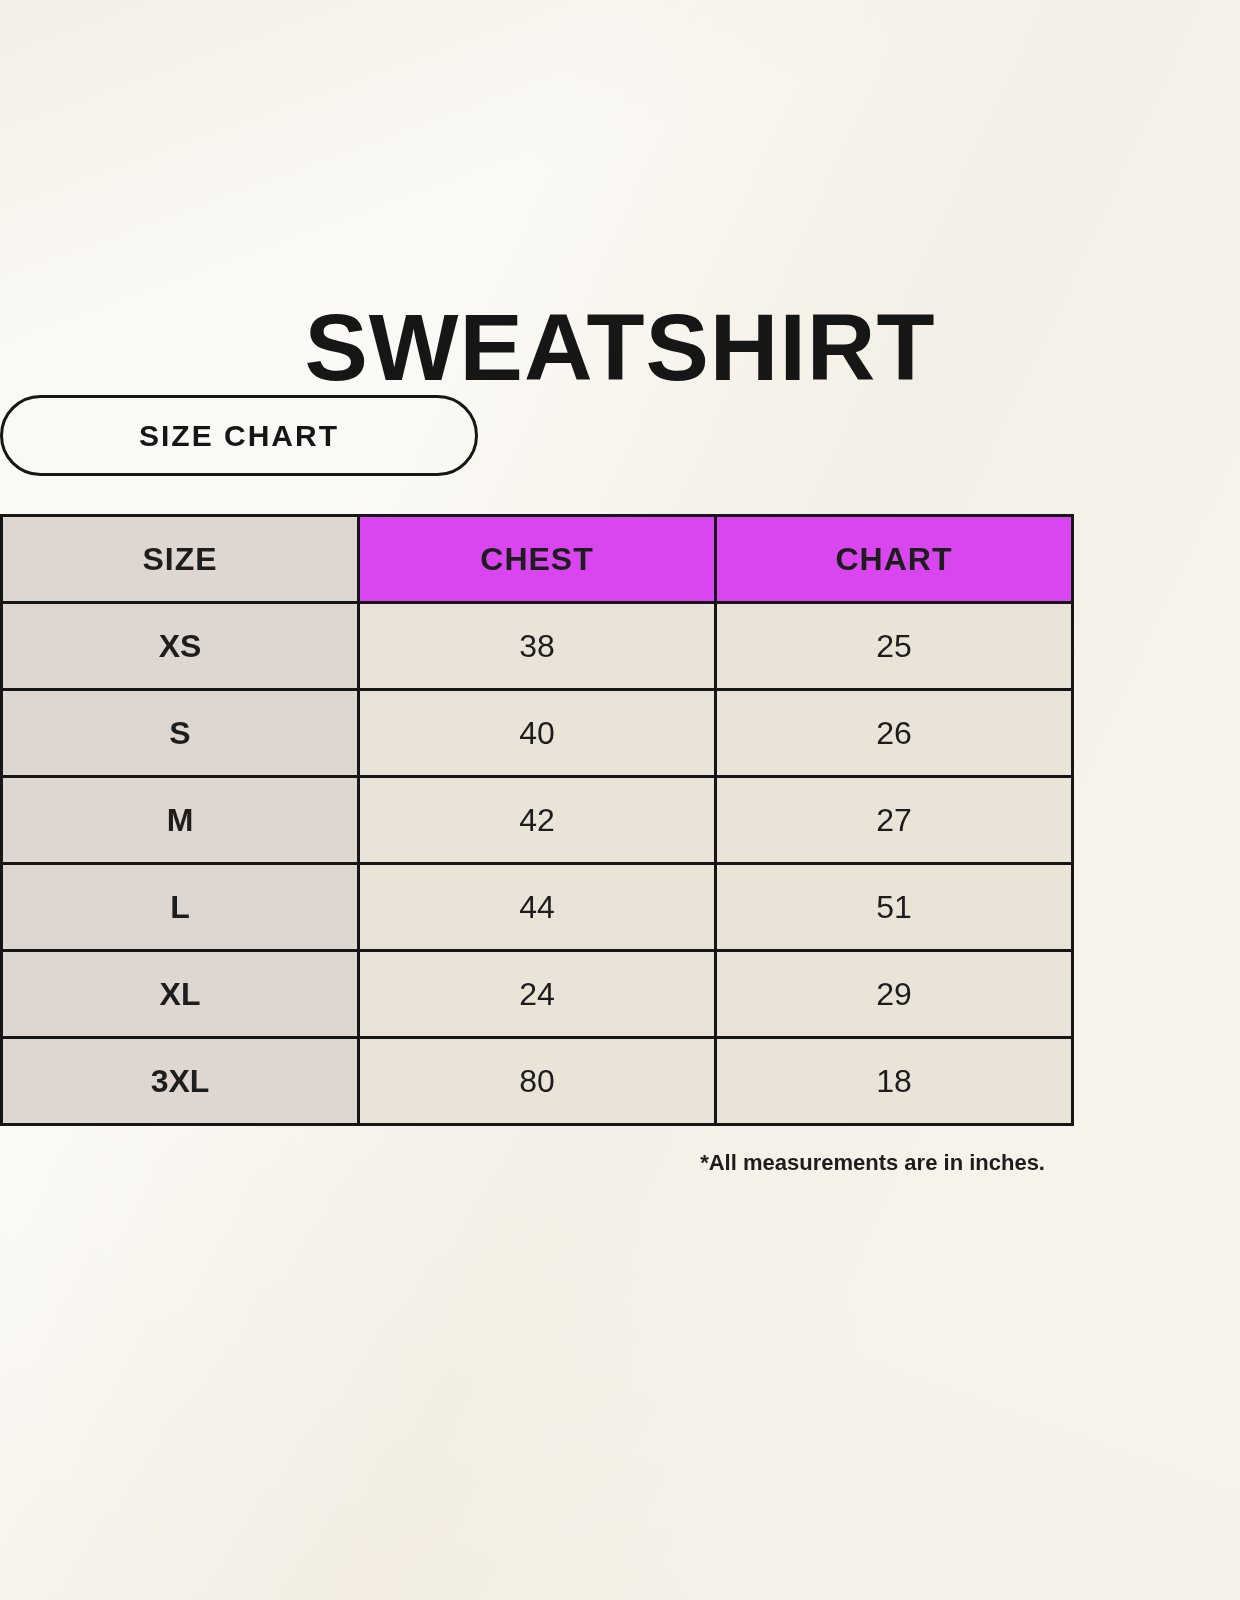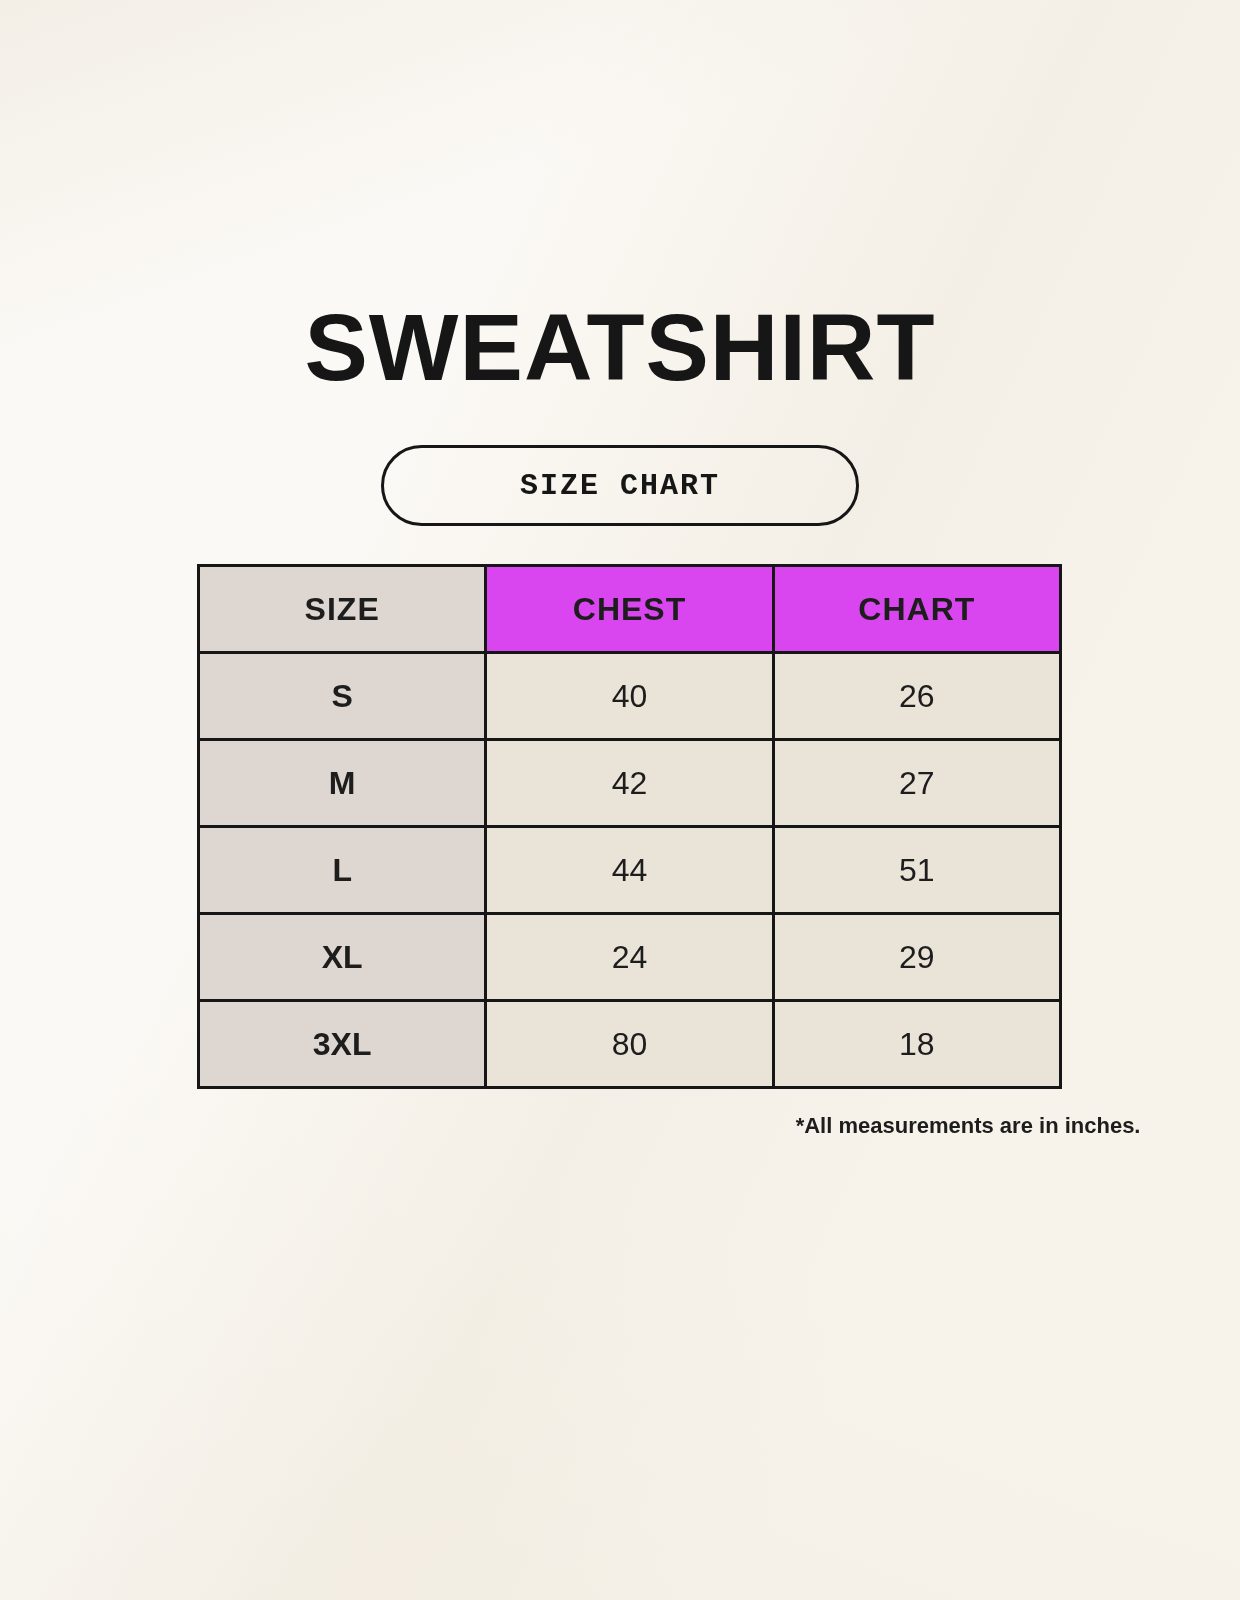--- a/index.html
+++ b/index.html
@@ -22,57 +22,53 @@
       linear-gradient(160deg, rgba(233,226,213,0.45) 0%, rgba(255,255,255,0) 18%),
       linear-gradient(115deg, rgba(255,255,255,0.5) 30%, rgba(236,229,216,0.28) 55%, rgba(255,255,255,0) 75%),
       linear-gradient(200deg, rgba(255,255,255,0) 70%, rgba(238,231,219,0.35) 100%);
     pointer-events: none;
   }
   .content {
     position: relative;
     width: 1240px;
     display: flex;
     flex-direction: column;
-    align-items: center;
   }
   .page-title {
     margin: 0;
     margin-top: 300px;
     font-size: 95px;
     line-height: 1.0;
     font-weight: 700;
     letter-spacing: 1px;
     color: #161616;
     text-align: center;
   }
   .pill-button {
-    margin-top: 50px;
     box-sizing: border-box;
     width: 478px;
     height: 81px;
     border: 3px solid #161616;
     border-radius: 999px;
     background: transparent;
     display: flex;
     align-items: center;
     justify-content: center;
-    font-family: Liberation Mono, monospace;
   }
   .pill-button span {
     font-size: 30px;
     font-weight: 700;
     letter-spacing: 2px;
     color: #161616;
   }
   .size-table {
     margin-top: 38px;
     border-collapse: collapse;
     table-layout: fixed;
-    width: 865px;
-    margin-left: 19px;
+    width: 1074px;
   }
   .size-table td, .size-table th {
     border: 3px solid #161616;
     width: 33.333%;
     height: 84px;
     text-align: center;
     vertical-align: middle;
     padding: 0;
     color: #1d1d1d;
   }
@@ -125,20 +121,25 @@
   <table class="size-table">
     <thead>
       <tr>
         <th class="col-size-cell">SIZE</th>
         <th class="header-pink">CHEST</th>
         <th class="header-pink">CHART</th>
       </tr>
     </thead>
     <tbody>
       <tr>
+        <td class="col-size-cell size-label">XS</td>
+        <td class="cell-cream num-cell">38</td>
+        <td class="cell-cream num-cell">25</td>
+      </tr>
+      <tr>
         <td class="col-size-cell size-label">S</td>
         <td class="cell-cream num-cell">40</td>
         <td class="cell-cream num-cell">26</td>
       </tr>
       <tr>
         <td class="col-size-cell size-label">M</td>
         <td class="cell-cream num-cell">42</td>
         <td class="cell-cream num-cell">27</td>
       </tr>
       <tr>

